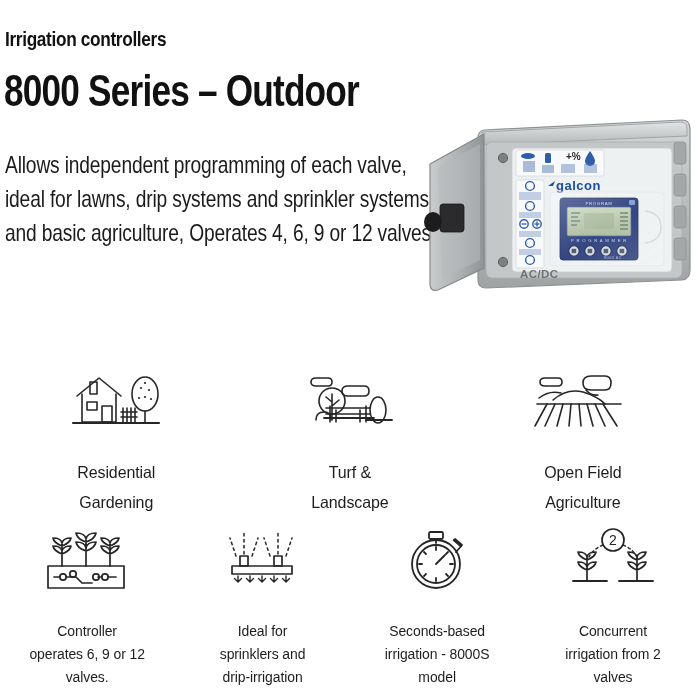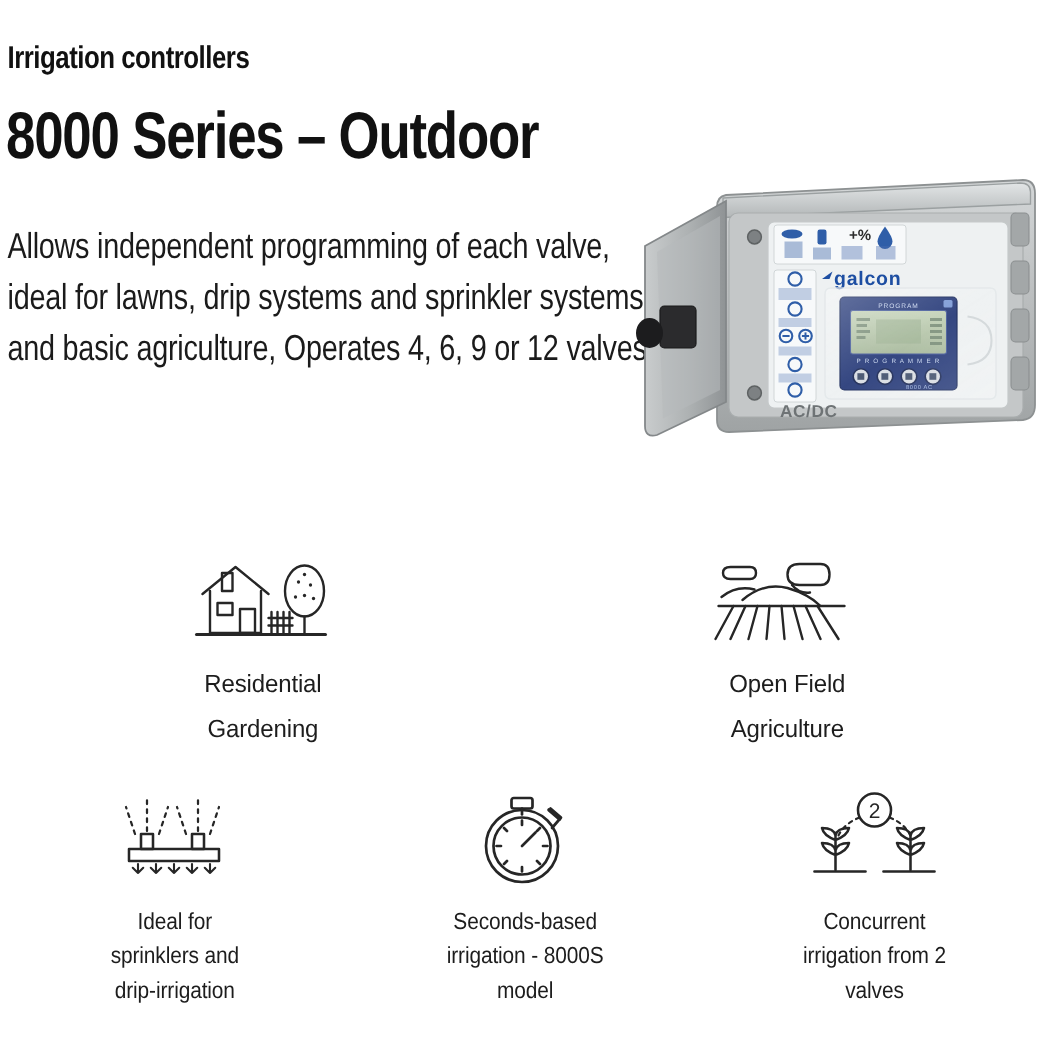--- a/index.html
+++ b/index.html
@@ -48,20 +48,21 @@
   .feature-row {
     position:absolute; left:0; width:700px;
     display:flex; align-items:flex-start;
   }
   .row1 { top:360px; }
   .row2 { top:522px; }
   .feature {
     flex:1 1 0;
     display:flex; flex-direction:column; align-items:center;
     text-align:center;
+    gap:16px;
   }
   .feature .ico { height:72px; display:flex; align-items:flex-end; justify-content:center; }
   .feature .ico svg { display:block; }
   .cap {
     margin-top:9px;
     font-size:15px; line-height:25px;
     letter-spacing:-0.1px;
     color:#1d1d1d;
     transform:scaleX(0.92); transform-origin:center top;
     white-space:pre-line;
@@ -225,20 +226,38 @@
           <circle cx="70" cy="32" r="1.1" fill="#262626" stroke="none"></circle>
           <circle cx="82" cy="33" r="1.1" fill="#262626" stroke="none"></circle>
           <circle cx="76" cy="17" r="1.1" fill="#262626" stroke="none"></circle>
           <path d="M4 57 H90" stroke-width="2"></path>
         </svg>
       </div>
       <div class="cap">Residential
 Gardening</div>
     </div>
 
+    <div class="feature f2">
+      <div class="ico">
+        <svg width="96" height="66" viewBox="0 0 96 66" fill="none" stroke="#262626" stroke-width="1.6" stroke-linecap="round" stroke-linejoin="round">
+          <path d="M14 12 q-5 0 -5 4 q0 4 5 4 h12 q4 0 4 -4 q0 -4 -4 -4 z"></path>
+          <path d="M46 20 q-6 0 -6 5 q0 5 6 5 h16 q5 0 5 -5 q0 -5 -5 -5 z"></path>
+          <circle cx="30" cy="35" r="13"></circle>
+          <path d="M30 28 v26 M30 36 l-6 -5 M30 40 l7 -6"></path>
+          <path d="M24 42 h44 M24 48 h44"></path>
+          <path d="M28 40 v16 M64 40 v16 M34 44 v12 M58 44 v12"></path>
+          <path d="M22 52 h50" stroke-width="1.8"></path>
+          <path d="M14 54 q0 -8 8 -8 q7 0 7 8"></path>
+          <ellipse cx="76" cy="44" rx="8" ry="13"></ellipse>
+          <path d="M64 54 H90" stroke-width="1.8"></path>
+        </svg>
+      </div>
+      <div class="cap">Turf &amp;
+Landscape</div>
+    </div>
 
     <div class="feature f3">
       <div class="ico">
         <svg width="100" height="66" viewBox="0 0 100 66" fill="none" stroke="#262626" stroke-width="1.6" stroke-linecap="round" stroke-linejoin="round">
           <path d="M12 12 q-5 0 -5 4 q0 4 5 4 h13 q4 0 4 -4 q0 -4 -4 -4 z"></path>
           <path d="M58 10 q-8 0 -8 7 q0 7 8 7 h14 q6 0 6 -7 q0 -7 -6 -7 z"></path>
           <path d="M53 24 q5 6 12 5"></path>
           <path d="M6 32 q10 -8 22 -5"></path>
           <path d="M20 34 q14 -12 30 -8 q14 4 22 12"></path>
           <path d="M4 38 H88"></path>
@@ -249,20 +268,47 @@
       <div class="cap">Open Field
 Agriculture</div>
     </div>
 
 
 
   </div>
 
   <div class="feature-row row2">
 
+    <div class="feature">
+      <div class="ico">
+        <svg width="96" height="68" viewBox="0 0 96 68" fill="none" stroke="#262626" stroke-width="1.7" stroke-linecap="round" stroke-linejoin="round">
+          <g>
+            <path d="M22 18 v22 M22 20 q-8 -3 -9 -8 q8 0 9 5 M22 20 q8 -3 9 -8 q-8 0 -9 5
+                     M22 28 q-8 -3 -9 -8 q8 0 9 5 M22 28 q8 -3 9 -8 q-8 0 -9 5"></path>
+          </g>
+          <g>
+            <path d="M46 14 v26 M46 16 q-9 -3 -10 -9 q9 0 10 6 M46 16 q9 -3 10 -9 q-9 0 -10 6
+                     M46 25 q-9 -3 -10 -9 q9 0 10 6 M46 25 q9 -3 10 -9 q-9 0 -10 6"></path>
+          </g>
+          <g>
+            <path d="M70 18 v22 M70 20 q-8 -3 -9 -8 q8 0 9 5 M70 20 q8 -3 9 -8 q-8 0 -9 5
+                     M70 28 q-8 -3 -9 -8 q8 0 9 5 M70 28 q8 -3 9 -8 q-8 0 -9 5"></path>
+          </g>
+          <rect x="8" y="40" width="76" height="22"></rect>
+          <path d="M14 51 h6 M26 51 h10 l6 6 h10 M58 51 h4 M68 51 h8"></path>
+          <circle cx="23" cy="51" r="3.2"></circle>
+          <circle cx="33" cy="48" r="3.2"></circle>
+          <circle cx="56" cy="51" r="3.2"></circle>
+          <circle cx="65" cy="51" r="3.2"></circle>
+        </svg>
+      </div>
+      <div class="cap">Controller
+operates 6, 9 or 12
+valves.</div>
+    </div>
 
 
     <div class="feature">
       <div class="ico">
         <svg width="90" height="68" viewBox="0 0 90 68" fill="none" stroke="#262626" stroke-width="1.7" stroke-linecap="round" stroke-linejoin="round">
           <g stroke-width="1.5" stroke-dasharray="2.5 3.5">
             <path d="M26 28 V6 M18 30 L12 12 M34 30 L40 12"></path>
             <path d="M60 28 V6 M52 30 L46 12 M68 30 L74 12"></path>
           </g>
           <path d="M22 30 h8 v10 h-8 z"></path>

